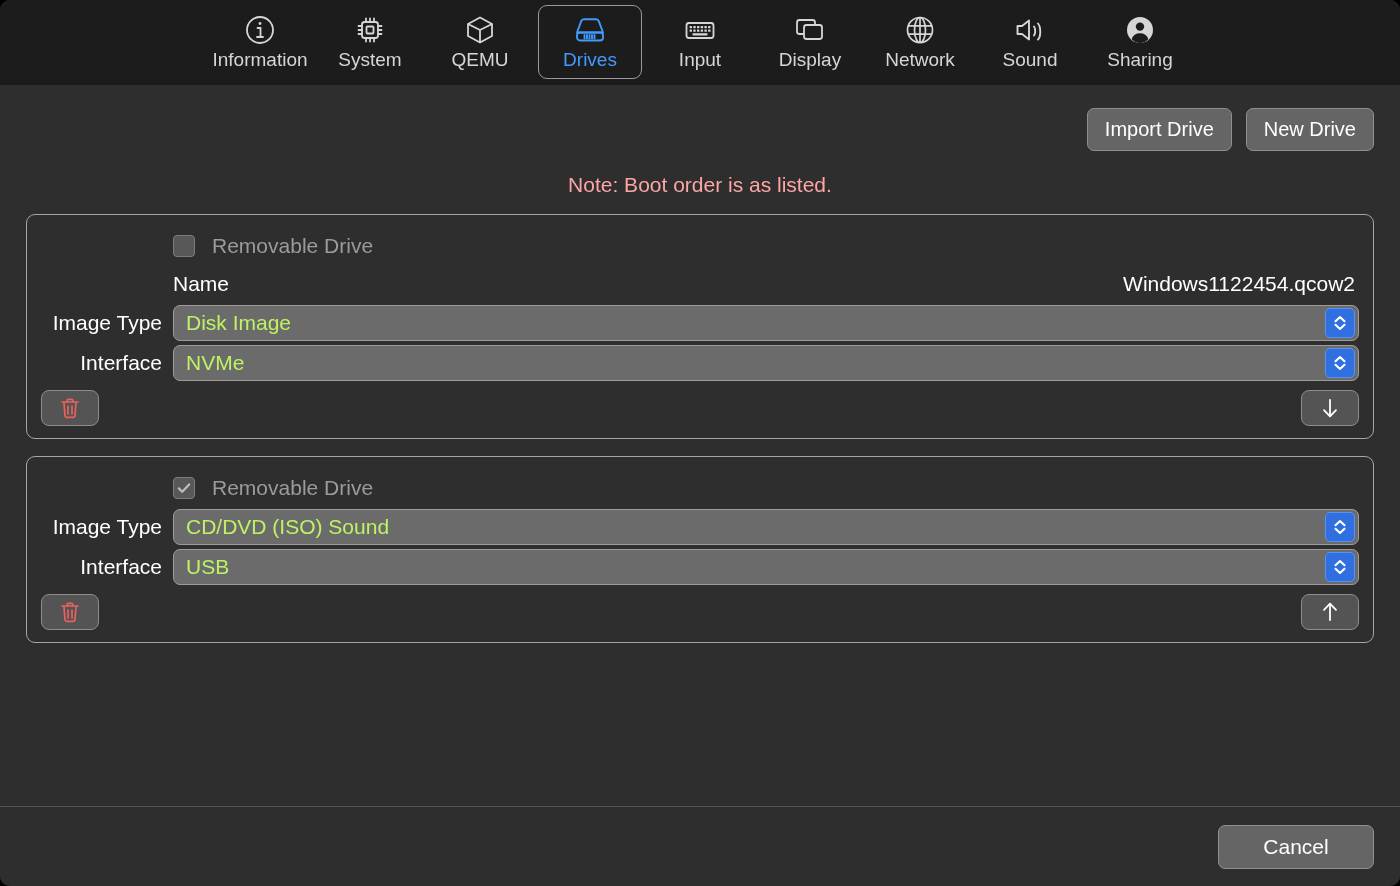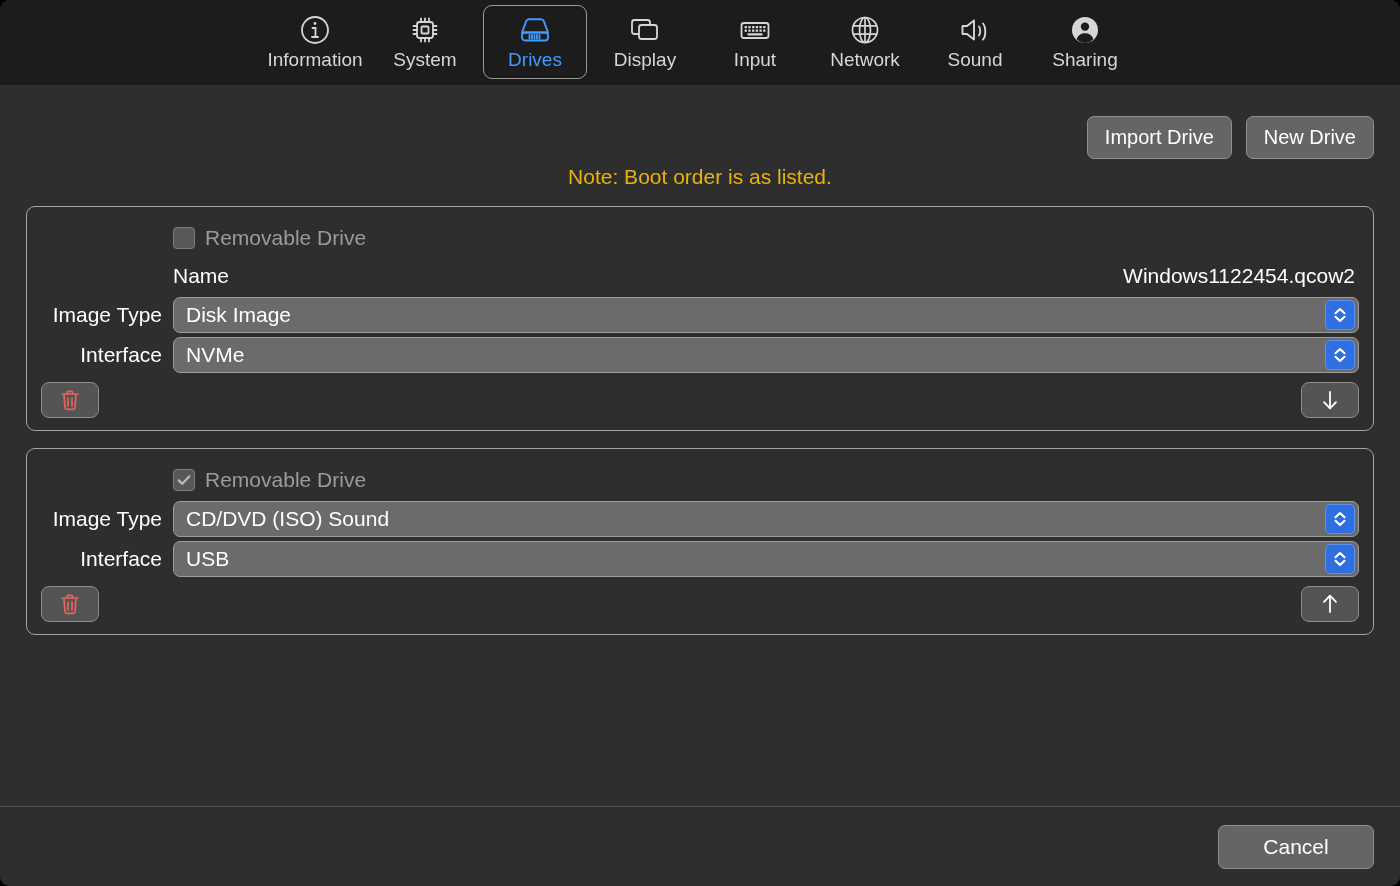--- a/index.html
+++ b/index.html
@@ -59,21 +59,21 @@
     font-size: 19px;
     line-height: 22px;
     white-space: nowrap;
   }
 
   
   .content {
     flex: 1 1 auto;
     position: relative;
     background: #2e2e2e;
-    padding: 12px 26px;
+    padding: 4px 26px;
     overflow: hidden;
   }
   .topbuttons {
     display: flex;
     justify-content: flex-end;
     gap: 14px;
     padding-top: 19px;
   }
   .btn {
     background: #656565;
@@ -81,23 +81,23 @@
     border-radius: 7px;
     color: #ffffff;
     font-size: 20px;
     line-height: 1;
     padding: 10px 17px 11px;
     cursor: default;
     white-space: nowrap;
   }
   .note {
     text-align: center;
-    color: #eab308;
-    font-size: 21px;
-    margin-top: 6px;
+    color: #fca5a5;
+    font-size: 21px;
+    margin-top: 22px;
   }
 
   
   .panel {
     border: 1px solid #a6a6a6;
     border-radius: 9px;
     margin-top: 17px;
     padding: 14px 14px 12px 14px;
     background: #2e2e2e;
   }
@@ -111,21 +111,21 @@
     width: 132px;
     flex: 0 0 132px;
     text-align: right;
     color: #ffffff;
     font-size: 21px;
     padding-right: 11px;
   }
   .field-col { flex: 1 1 auto; display: flex; align-items: center; }
 
   
-  .cbwrap { display: flex; align-items: center; gap: 10px; }
+  .cbwrap { display: flex; align-items: center; gap: 17px; }
   .checkbox {
     width: 22px; height: 22px;
     border-radius: 4px;
     background: #585858;
     border: 1px solid #7d7d7d;
     display: flex; align-items: center; justify-content: center;
     cursor: default;
   }
   .checkbox svg { display: block; }
   .cb-label {
@@ -152,21 +152,21 @@
     height: 36px;
     background: #6b6b6b;
     border: 1px solid #9c9c9c;
     border-radius: 7px;
     display: flex;
     align-items: center;
     padding: 0 42px 0 12px;
     cursor: default;
   }
   .select .sval {
-    color: #ffffff;
+    color: #bef264;
     font-size: 21px;
     white-space: nowrap;
     overflow: hidden;
     text-overflow: ellipsis;
   }
   .stepper {
     position: absolute;
     right: 3px;
     top: 50%;
     transform: translateY(-50%);
@@ -238,40 +238,39 @@
       <span class="ticon">
         <svg width="32" height="32" viewBox="0 0 32 32" fill="none" stroke="currentColor" stroke-width="1.8">
           <rect x="8" y="8" width="16" height="16" rx="2.5"></rect>
           <rect x="12.5" y="12.5" width="7" height="7" rx="1"></rect>
           <path d="M12 8V4.5M16 8V4.5M20 8V4.5M12 24v3.5M16 24v3.5M20 24v3.5M8 12H4.5M8 16H4.5M8 20H4.5M24 12h3.5M24 16h3.5M24 20h3.5" stroke-linecap="round"></path>
         </svg>
       </span>
       <span class="tlabel">System</span>
     </div>
 
+    <div class="tab">
+      <span class="ticon">
+        <svg width="32" height="32" viewBox="0 0 32 32" fill="none" stroke="currentColor" stroke-width="1.8" stroke-linejoin="round">
+          <path d="M16 3.5 28 10v12L16 28.5 4 22V10z"></path>
+          <path d="M4 10l12 6 12-6M16 16v12.5"></path>
+        </svg>
+      </span>
+      <span class="tlabel">QEMU</span>
+    </div>
 
     <div class="tab selected">
       <span class="ticon">
         <svg width="34" height="32" viewBox="0 0 34 32" fill="none" stroke="currentColor" stroke-width="1.9" stroke-linejoin="round">
           <path d="M4 18.5 8.2 7.2A3 3 0 0 1 11 5.3h12a3 3 0 0 1 2.8 1.9L30 18.5z"></path>
           <rect x="4" y="18.5" width="26" height="8" rx="3"></rect>
           <path d="M11.5 21v3.5M14 21v3.5M16.5 21v3.5M19 21v3.5M21.5 21v3.5" stroke-linecap="round"></path>
         </svg>
       </span>
       <span class="tlabel">Drives</span>
-    </div>
-
-    <div class="tab">
-      <span class="ticon">
-        <svg width="34" height="32" viewBox="0 0 34 32" fill="none" stroke="currentColor" stroke-width="1.8">
-          <rect x="4" y="6" width="18" height="14" rx="2.5"></rect>
-          <rect x="11" y="11" width="18" height="14" rx="2.5" fill="#1c1c1c"></rect>
-        </svg>
-      </span>
-      <span class="tlabel">Display</span>
     </div>
 
     <div class="tab">
       <span class="ticon">
         <svg width="34" height="32" viewBox="0 0 34 32" fill="none" stroke="currentColor" stroke-width="1.8">
           <rect x="3.5" y="9" width="27" height="15" rx="2.5"></rect>
           <g fill="currentColor" stroke="none">
             <rect x="6.6" y="12" width="2.4" height="2.2" rx="0.5"></rect>
             <rect x="10.3" y="12" width="2.4" height="2.2" rx="0.5"></rect>
             <rect x="14" y="12" width="2.4" height="2.2" rx="0.5"></rect>
@@ -286,20 +285,30 @@
             <rect x="25.1" y="15.6" width="2.4" height="2.2" rx="0.5"></rect>
             <rect x="9.5" y="19.2" width="15" height="2.2" rx="0.6"></rect>
           </g>
         </svg>
       </span>
       <span class="tlabel">Input</span>
     </div>
 
     <div class="tab">
       <span class="ticon">
+        <svg width="34" height="32" viewBox="0 0 34 32" fill="none" stroke="currentColor" stroke-width="1.8">
+          <rect x="4" y="6" width="18" height="14" rx="2.5"></rect>
+          <rect x="11" y="11" width="18" height="14" rx="2.5" fill="#1c1c1c"></rect>
+        </svg>
+      </span>
+      <span class="tlabel">Display</span>
+    </div>
+
+    <div class="tab">
+      <span class="ticon">
         <svg width="32" height="32" viewBox="0 0 32 32" fill="none" stroke="currentColor" stroke-width="1.7">
           <circle cx="16" cy="16" r="12.5"></circle>
           <ellipse cx="16" cy="16" rx="5.5" ry="12.5"></ellipse>
           <path d="M4.3 11.8h23.4M4.3 20.2h23.4M16 3.5v25"></path>
         </svg>
       </span>
       <span class="tlabel">Network</span>
     </div>
 
     <div class="tab">

